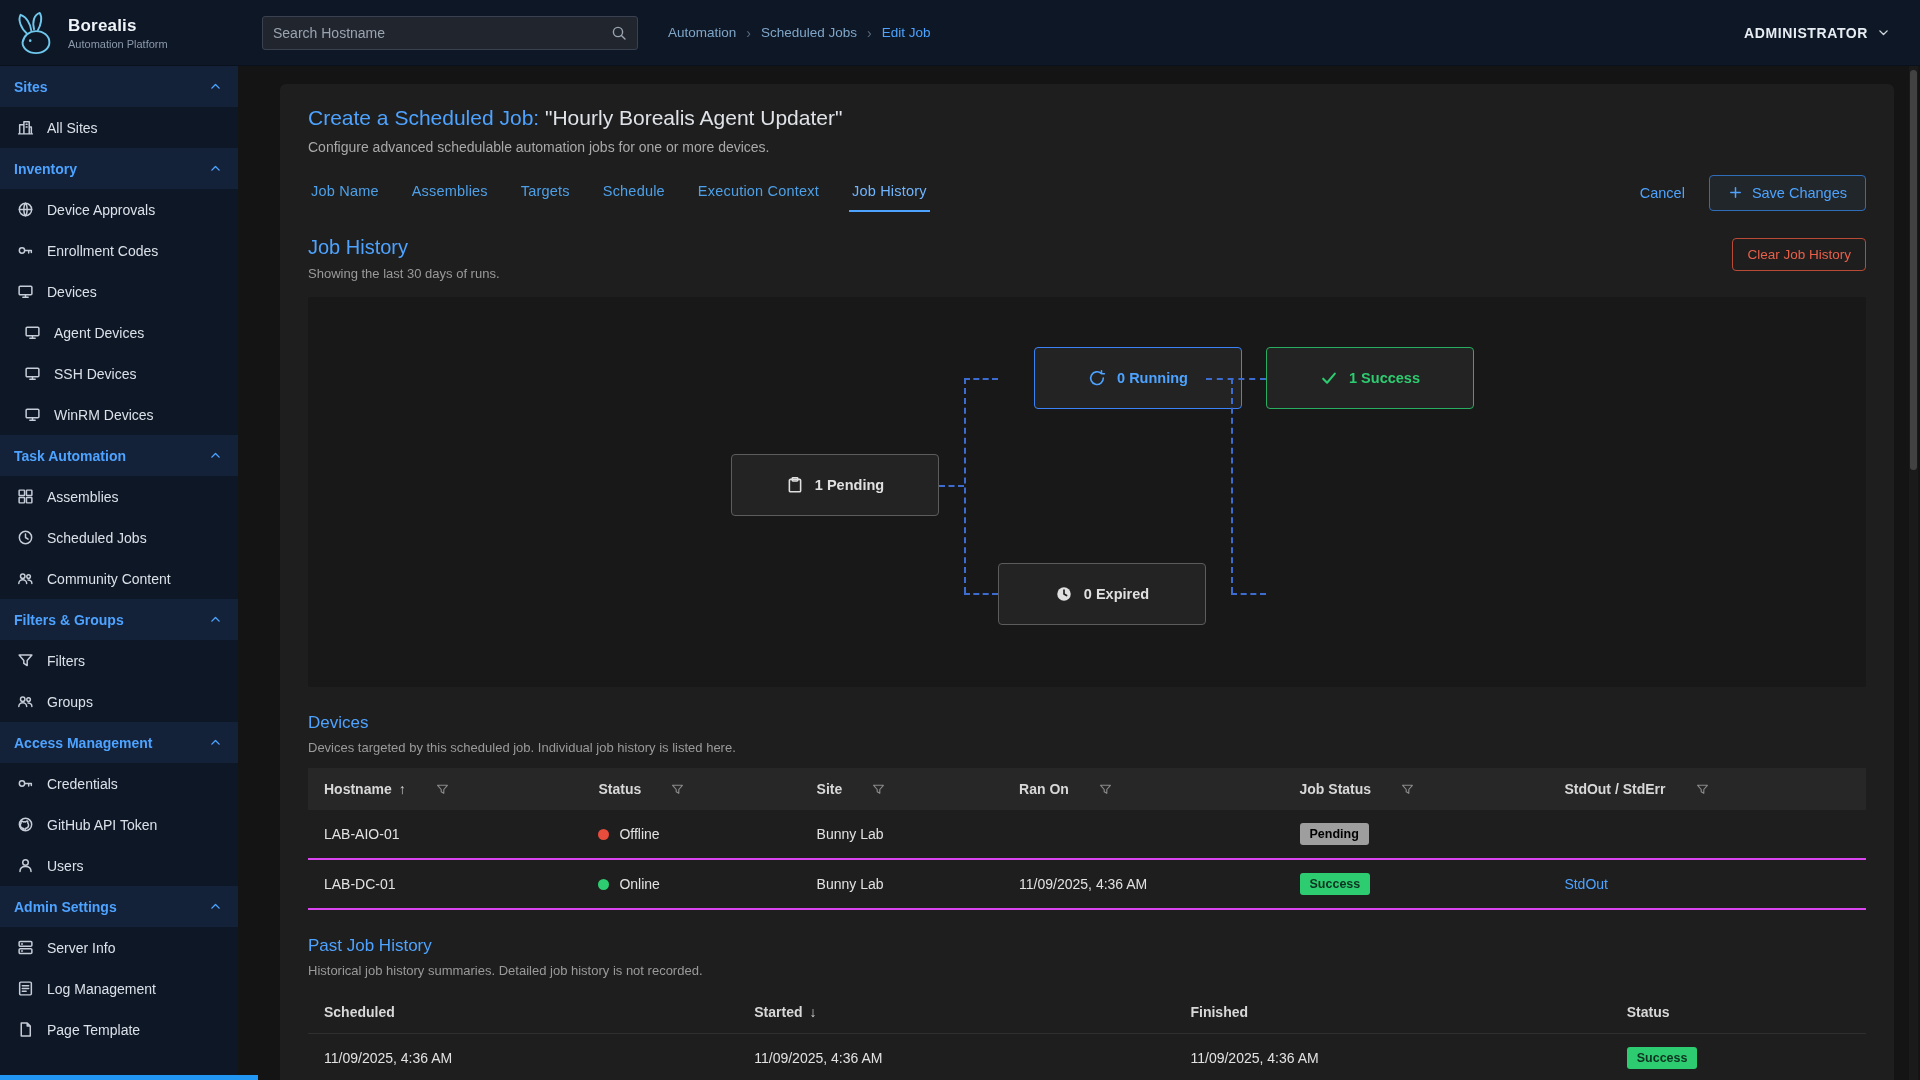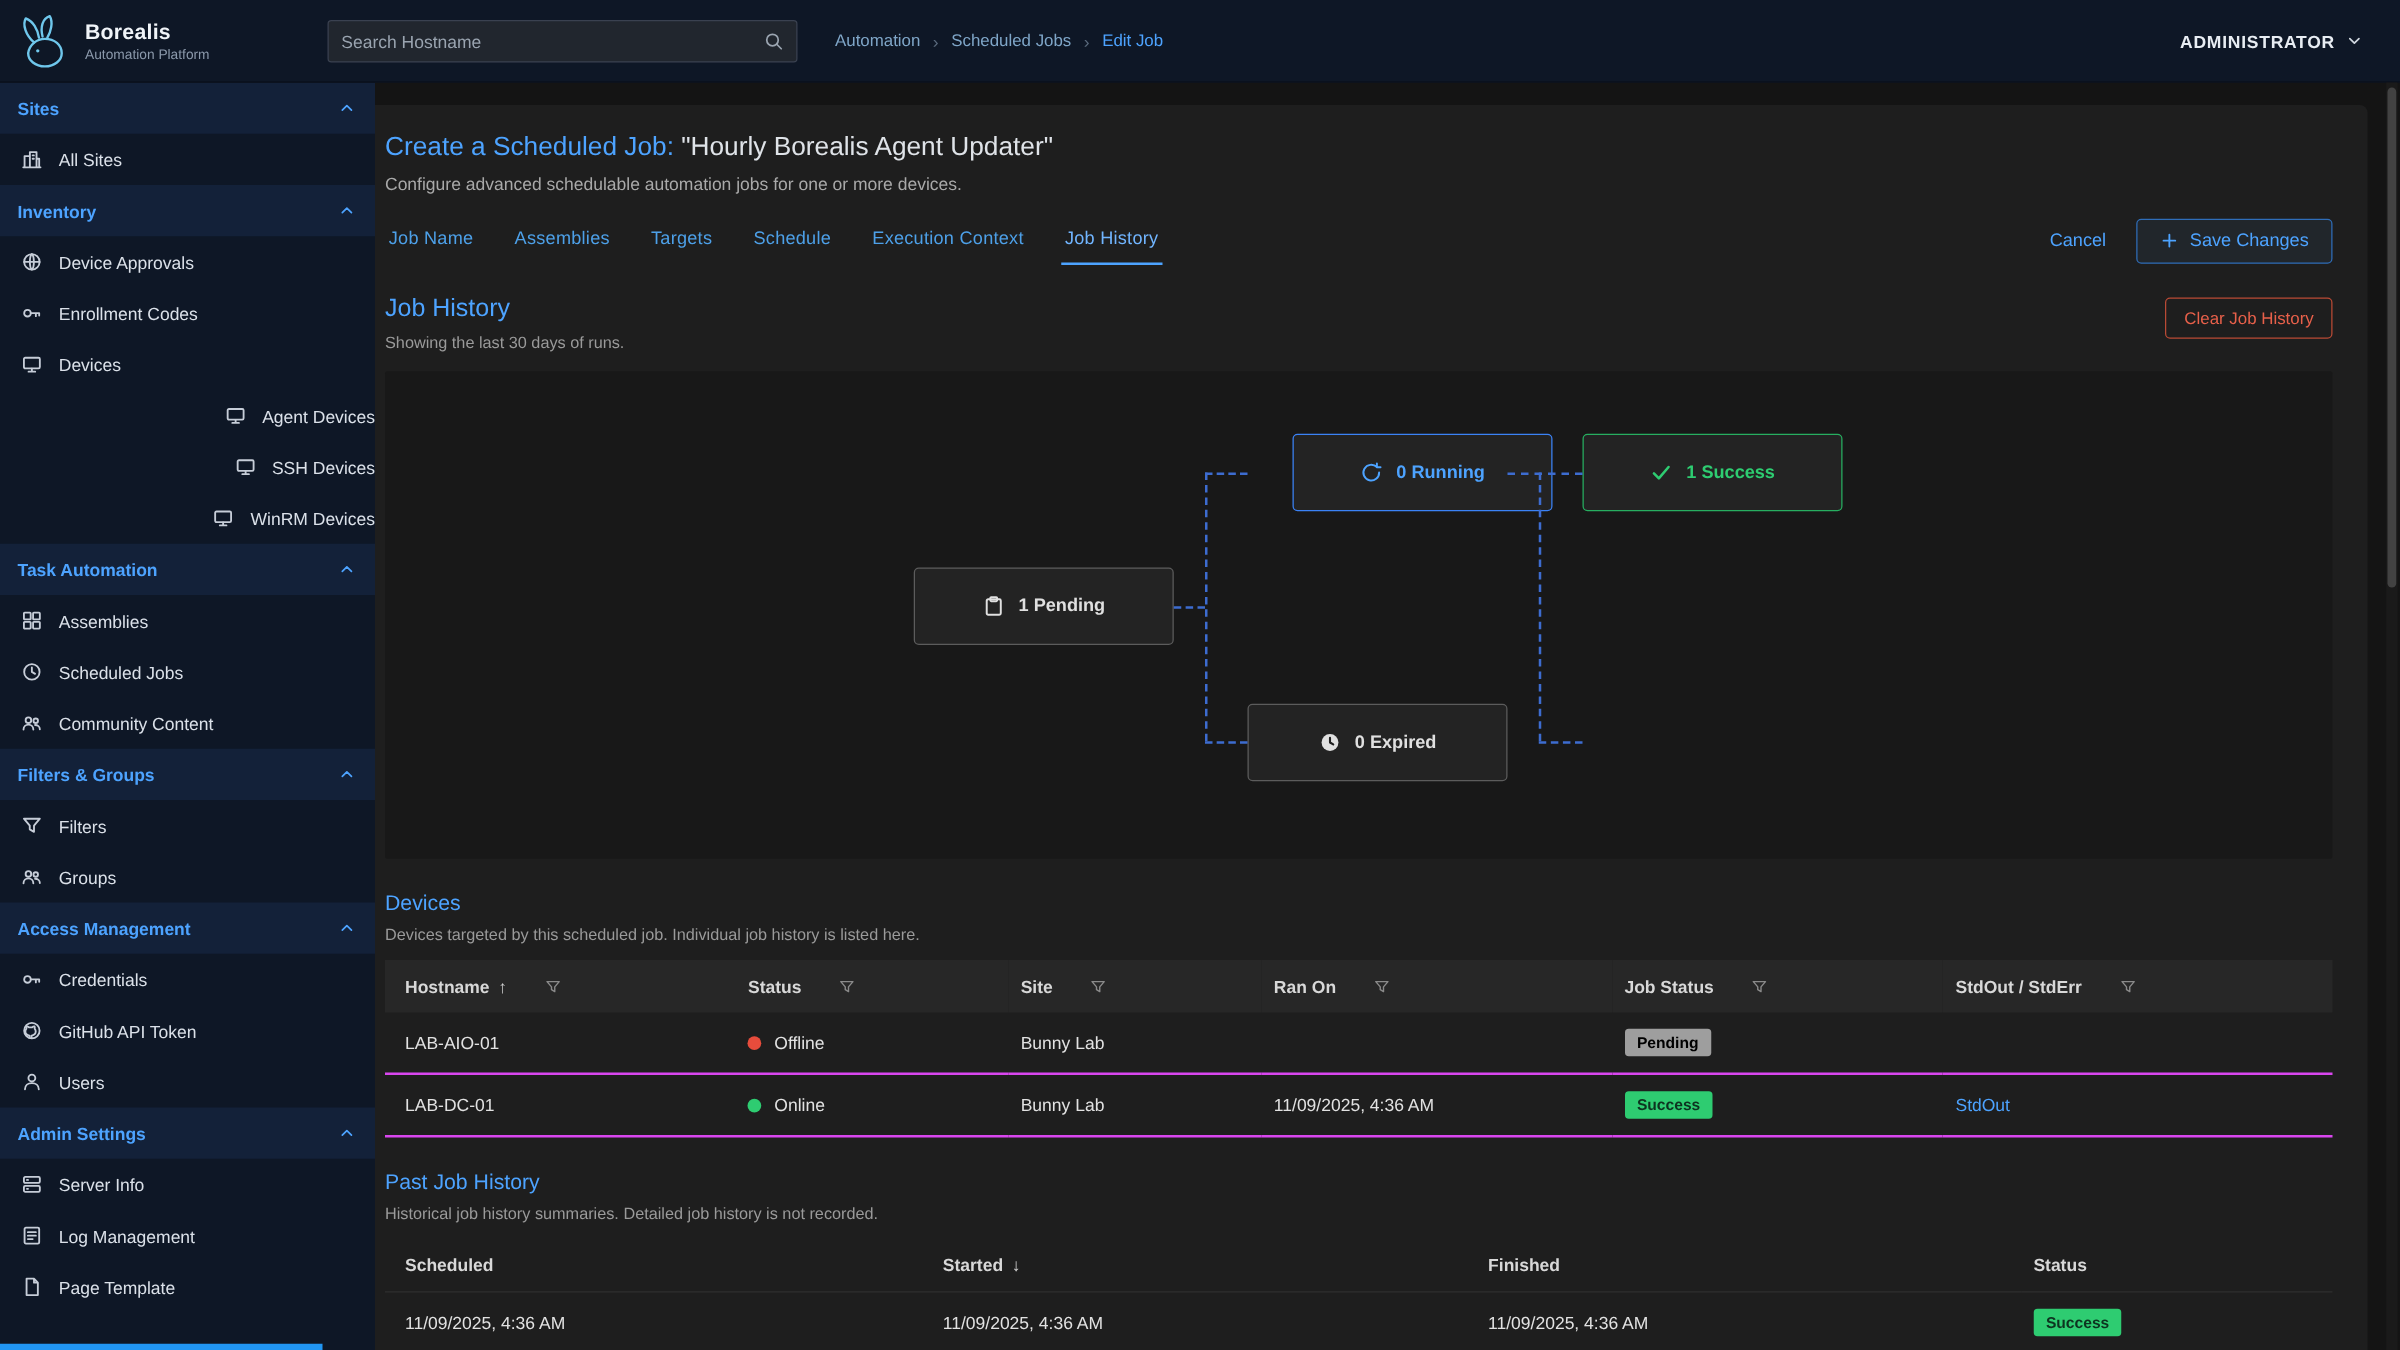--- a/index.html
+++ b/index.html
@@ -40,34 +40,34 @@
   .bc-sep { color: #5a6a7d; font-size: 14px; }
   .user-menu {
     margin-left: auto; margin-right: 30px; display: flex; align-items: center; gap: 9px;
     color: #e8edf3; font-weight: bold; font-size: 14px; letter-spacing: .6px; cursor: pointer;
   }
   .user-menu .icon { color: #cfd6de; }
   .user-menu .icon svg { width: 13px; height: 13px; }
 
   
   .sidebar {
-    position: fixed; top: 66px; left: 0; width: 300px; height: 1014px;
+    position: fixed; top: 66px; left: 0; width: 238px; height: 1014px;
     background: #0e1726; overflow: hidden; z-index: 20;
   }
   .sb-section {
     height: 41px; display: flex; align-items: center; justify-content: space-between;
     padding: 0 16px 0 14px; background: #132139; color: var(--accent, #4da3ff);
     font-weight: bold; font-size: 14px; cursor: pointer;
   }
   .sb-chev svg { width: 13px; height: 13px; }
   .sb-item {
     height: 41px; display: flex; align-items: center; gap: 13px;
     padding-left: 17px; color: #dbe1e9; font-size: 14px; cursor: pointer;
   }
-  .sb-item.indent { padding-left: 36px; justify-content: flex-end; }
+  .sb-item.indent { padding-left: 24px; }
   .sb-item .icon { color: #c6cdd8; }
   .sb-hscroll {
     position: fixed; left: 0; bottom: 0; width: 258px; height: 5px;
     background: #2196f3; z-index: 25; cursor: pointer;
   }
 
   
   .main {
     position: fixed; left: 258px; top: 66px; width: 1662px; height: 1014px;
     padding: 18px 26px 0 22px; overflow: hidden;

